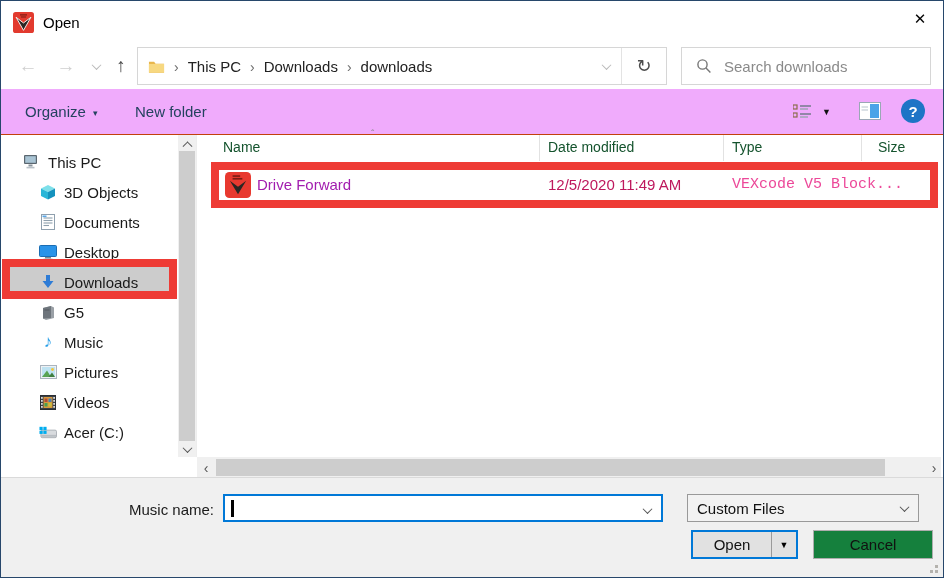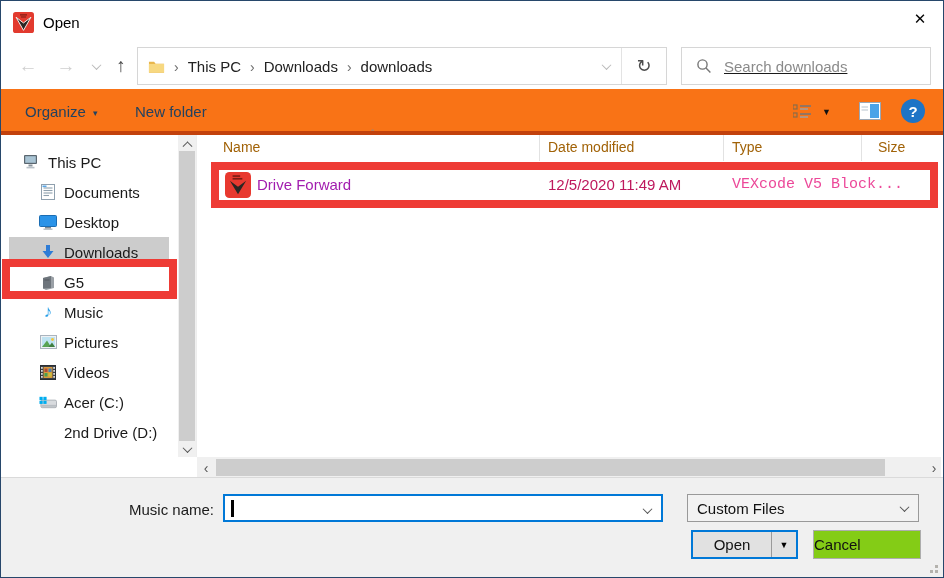--- a/index.html
+++ b/index.html
@@ -21,27 +21,27 @@
   .nb-drop { left:84px; width:22px; }
   .nb-up   { left:104px; width:32px; color:#4d4d4d; }
   .chev { display:inline-block; width:7px; height:7px; border-right:1.6px solid #b9b9b9; border-bottom:1.6px solid #b9b9b9; transform:rotate(45deg) translate(-1px,-1px); }
   .chev.dark { border-color:#555; }
   .addressbar { position:absolute; left:136px; top:4px; width:530px; height:38px; border:1px solid #d6d6d6; background:#fff; display:flex; align-items:center; }
   .crumbs { display:flex; align-items:center; gap:9px; padding-left:10px; flex:1; }
   .crumb-sep { color:#6d6d6d; font-size:14px; padding-top:1px; }
   .crumb { color:#222; }
   .addr-drop { width:30px; height:100%; display:flex; align-items:center; justify-content:center; }
   .refresh-btn { width:45px; height:100%; border-left:1px solid #e3e3e3; display:flex; align-items:center; justify-content:center; color:#4d4d4d; font-size:18px; }
-  .searchbox { position:absolute; left:680px; top:4px; width:250px; height:38px; border:1px solid #d6d6d6; background:#fff; display:flex; align-items:center;text-decoration:underline; }
+  .searchbox { position:absolute; left:680px; top:4px; width:250px; height:38px; border:1px solid #d6d6d6; background:#fff; display:flex; align-items:center; }
   .searchbox svg { margin-left:14px; flex:0 0 auto; }
   .searchbox input { border:none; outline:none; flex:1; margin-left:12px; font:15px "Liberation Sans","DejaVu Sans",sans-serif; color:#444; background:transparent; width:100%; }
   .searchbox input::placeholder { color:#8a8a8a; }
 
   
-  .toolbar { position:absolute; top:88px; left:0; right:0; height:46px; background:#f97316; border-bottom:4px solid #c2410c; }
+  .toolbar { position:absolute; top:88px; left:0; right:0; height:46px; background:#f0abfc; border-bottom:1px solid #c2410c; }
   .tb-item { position:absolute; top:0; height:45px; display:flex; align-items:center; color:#24425f; font-size:15px; gap:7px; }
   .ti-organize { left:24px; }
   .ti-newfolder { left:134px; }
   .tb-caret { font-size:9px; color:#24425f; padding-top:2px; }
   .views-group { position:absolute; right:112px; top:0; height:45px; display:flex; align-items:center; gap:10px; }
   .views-caret { font-size:9px; color:#111; }
   .pane-btn { position:absolute; right:62px; top:13px; }
   .help-btn { position:absolute; right:18px; top:10px; width:24px; height:24px; border-radius:50%; background:#1e74c6; color:#fff; font-weight:bold; font-size:15px; display:flex; align-items:center; justify-content:center; }
 
   
@@ -55,21 +55,21 @@
   .side-icon { width:18px; height:18px; flex:0 0 auto; display:flex; align-items:center; justify-content:center; }
   .music-glyph { color:#2ba0e8; font-size:17px; }
   .side-scroll { position:absolute; left:177px; top:0; width:18px; height:100%; background:#f0f0f0; }
   .side-scroll .thumb { position:absolute; left:1px; right:1px; top:16px; bottom:16px; background:#cdcdcd; }
   .scroll-arrow { position:absolute; left:0; width:18px; height:16px; display:flex; align-items:center; justify-content:center; }
   .sa-up { top:0; } .sa-down { bottom:0; }
   .pane-divider { position:absolute; left:195px; top:0; width:1px; height:100%; background:#ededed; }
 
   .listpane { position:absolute; left:196px; right:0; top:0; height:100%; }
   .lheader { position:absolute; top:0; left:0; right:0; height:27px; }
-  .hcell { position:absolute; top:4px; color:#a16207; font-size:14px; }
+  .hcell { position:absolute; top:4px; color:#14532d; font-size:14px; }
   .hc-name { left:26px; } .hc-date { left:351px; } .hc-type { left:535px; } .hc-size { left:681px; }
   .hdiv { position:absolute; top:0; width:1px; height:26px; background:#e2e2e2; }
   .hd1 { left:342px; } .hd2 { left:526px; } .hd3 { left:664px; }
   .sort-caret { position:absolute; left:174px; top:-6px; color:#8a8a8a; font-size:10px; }
   .frow { position:absolute; top:33px; left:8px; right:16px; height:34px; }
   .frow .ficon { position:absolute; left:20px; top:4px; width:26px; height:26px; }
   .fcell { position:absolute; top:8px; white-space:nowrap; }
   .fc-name { left:52px; color:#a21caf; }
   .fc-date { left:343px; color:#be185d; }
   .fc-type { left:527px; color:#ec4899;font-family:Liberation Mono, monospace; }
@@ -86,21 +86,21 @@
   .fn-label { position:absolute; left:0; top:23px; width:213px; text-align:right; color:#1a1a1a; }
   .fn-input { position:absolute; left:222px; top:16px; width:440px; height:28px; background:#fff; border:2px solid #0078d7; display:flex; align-items:center; }
   .fn-input input { border:none; outline:none; flex:1; height:100%; padding-left:6px; font:15px "Liberation Sans","DejaVu Sans",sans-serif; background:transparent; }
   .fn-caret { position:absolute; left:6px; top:4px; width:3px; height:17px; background:#000; }
   .fn-chev { position:absolute; right:10px; top:11px; }
   .ftype { position:absolute; left:686px; top:16px; width:232px; height:28px; background:#f2f2f2; border:1px solid #999; display:flex; align-items:center; padding-left:9px; color:#111; }
   .ftype .chevwrap { position:absolute; right:10px; top:10px; }
   .open-btn { position:absolute; left:690px; top:52px; width:107px; height:29px; border:2px solid #0078d7; background:#e1e1e1; display:flex; align-items:stretch; }
   .open-main { flex:1; display:flex; align-items:center; justify-content:center; color:#111; }
   .open-split { width:25px; border-left:1px solid #9a9a9a; display:flex; align-items:center; justify-content:center; font-size:9px; color:#000; }
-  .cancel-btn { position:absolute; left:812px; top:52px; width:108px; height:29px; border:1px solid #adadad; background:#84cc16; display:flex; align-items:center; justify-content:flex-start; color:#111; }
+  .cancel-btn { position:absolute; left:812px; top:52px; width:120px; height:29px; border:1px solid #adadad; background:#15803d; display:flex; align-items:center; justify-content:center; color:#111; }
   .grip { position:absolute; right:5px; bottom:4px; width:11px; height:11px; }
   .grip i { position:absolute; width:3px; height:3px; background:#b4b2ad; }
   .g1 { right:0; bottom:0; } .g2 { right:5px; bottom:0; } .g3 { right:0; bottom:5px; }
 
   
   .annotation { position:absolute; border:8px solid #ee3b35; background:transparent; }
   .anno-row { left:210px; top:161px; width:727px; height:46px; }
   .anno-downloads { left:1px; top:258px; width:175px; height:40px; }
 </style>
 </head>
@@ -203,20 +203,30 @@
       <div class="side-item lvl0">
         <span class="side-icon">
           <svg width="18" height="16" viewBox="0 0 18 16">
               <rect x="1" y="1" width="13" height="9" rx="1" fill="#5b6770"></rect>
               <rect x="2.2" y="2.2" width="10.6" height="6.6" fill="#a9c4d4"></rect>
               <rect x="5.5" y="10.5" width="4" height="2" fill="#8a949c"></rect>
               <rect x="3.5" y="12.8" width="8" height="1.6" fill="#b9c1c8"></rect>
             </svg>
         </span>
         <span class="lbl">This PC</span>
+      </div>
+      <div class="side-item lvl1">
+        <span class="side-icon">
+          <svg width="16" height="16" viewBox="0 0 16 16">
+              <polygon points="8,1 15,4.5 8,8 1,4.5" fill="#7ee0ea"></polygon>
+              <polygon points="1,4.5 8,8 8,15.5 1,12" fill="#29b6d8"></polygon>
+              <polygon points="15,4.5 8,8 8,15.5 15,12" fill="#1592bd"></polygon>
+            </svg>
+        </span>
+        <span class="lbl">3D Objects</span>
       </div>
       <div class="side-item lvl1">
         <span class="side-icon">
           <svg width="14" height="16" viewBox="0 0 14 16">
               <rect x="0.5" y="0.5" width="13" height="15" fill="#fff" stroke="#8fa0ae"></rect>
               <line x1="2.5" y1="4" x2="11.5" y2="4" stroke="#8fa0ae" stroke-width="1.1"></line>
               <line x1="2.5" y1="6.5" x2="11.5" y2="6.5" stroke="#8fa0ae" stroke-width="1.1"></line>
               <line x1="2.5" y1="9" x2="11.5" y2="9" stroke="#8fa0ae" stroke-width="1.1"></line>
               <line x1="2.5" y1="11.5" x2="8" y2="11.5" stroke="#8fa0ae" stroke-width="1.1"></line>
               <rect x="1.5" y="1.5" width="4" height="1.6" fill="#5aa7e8"></rect>

